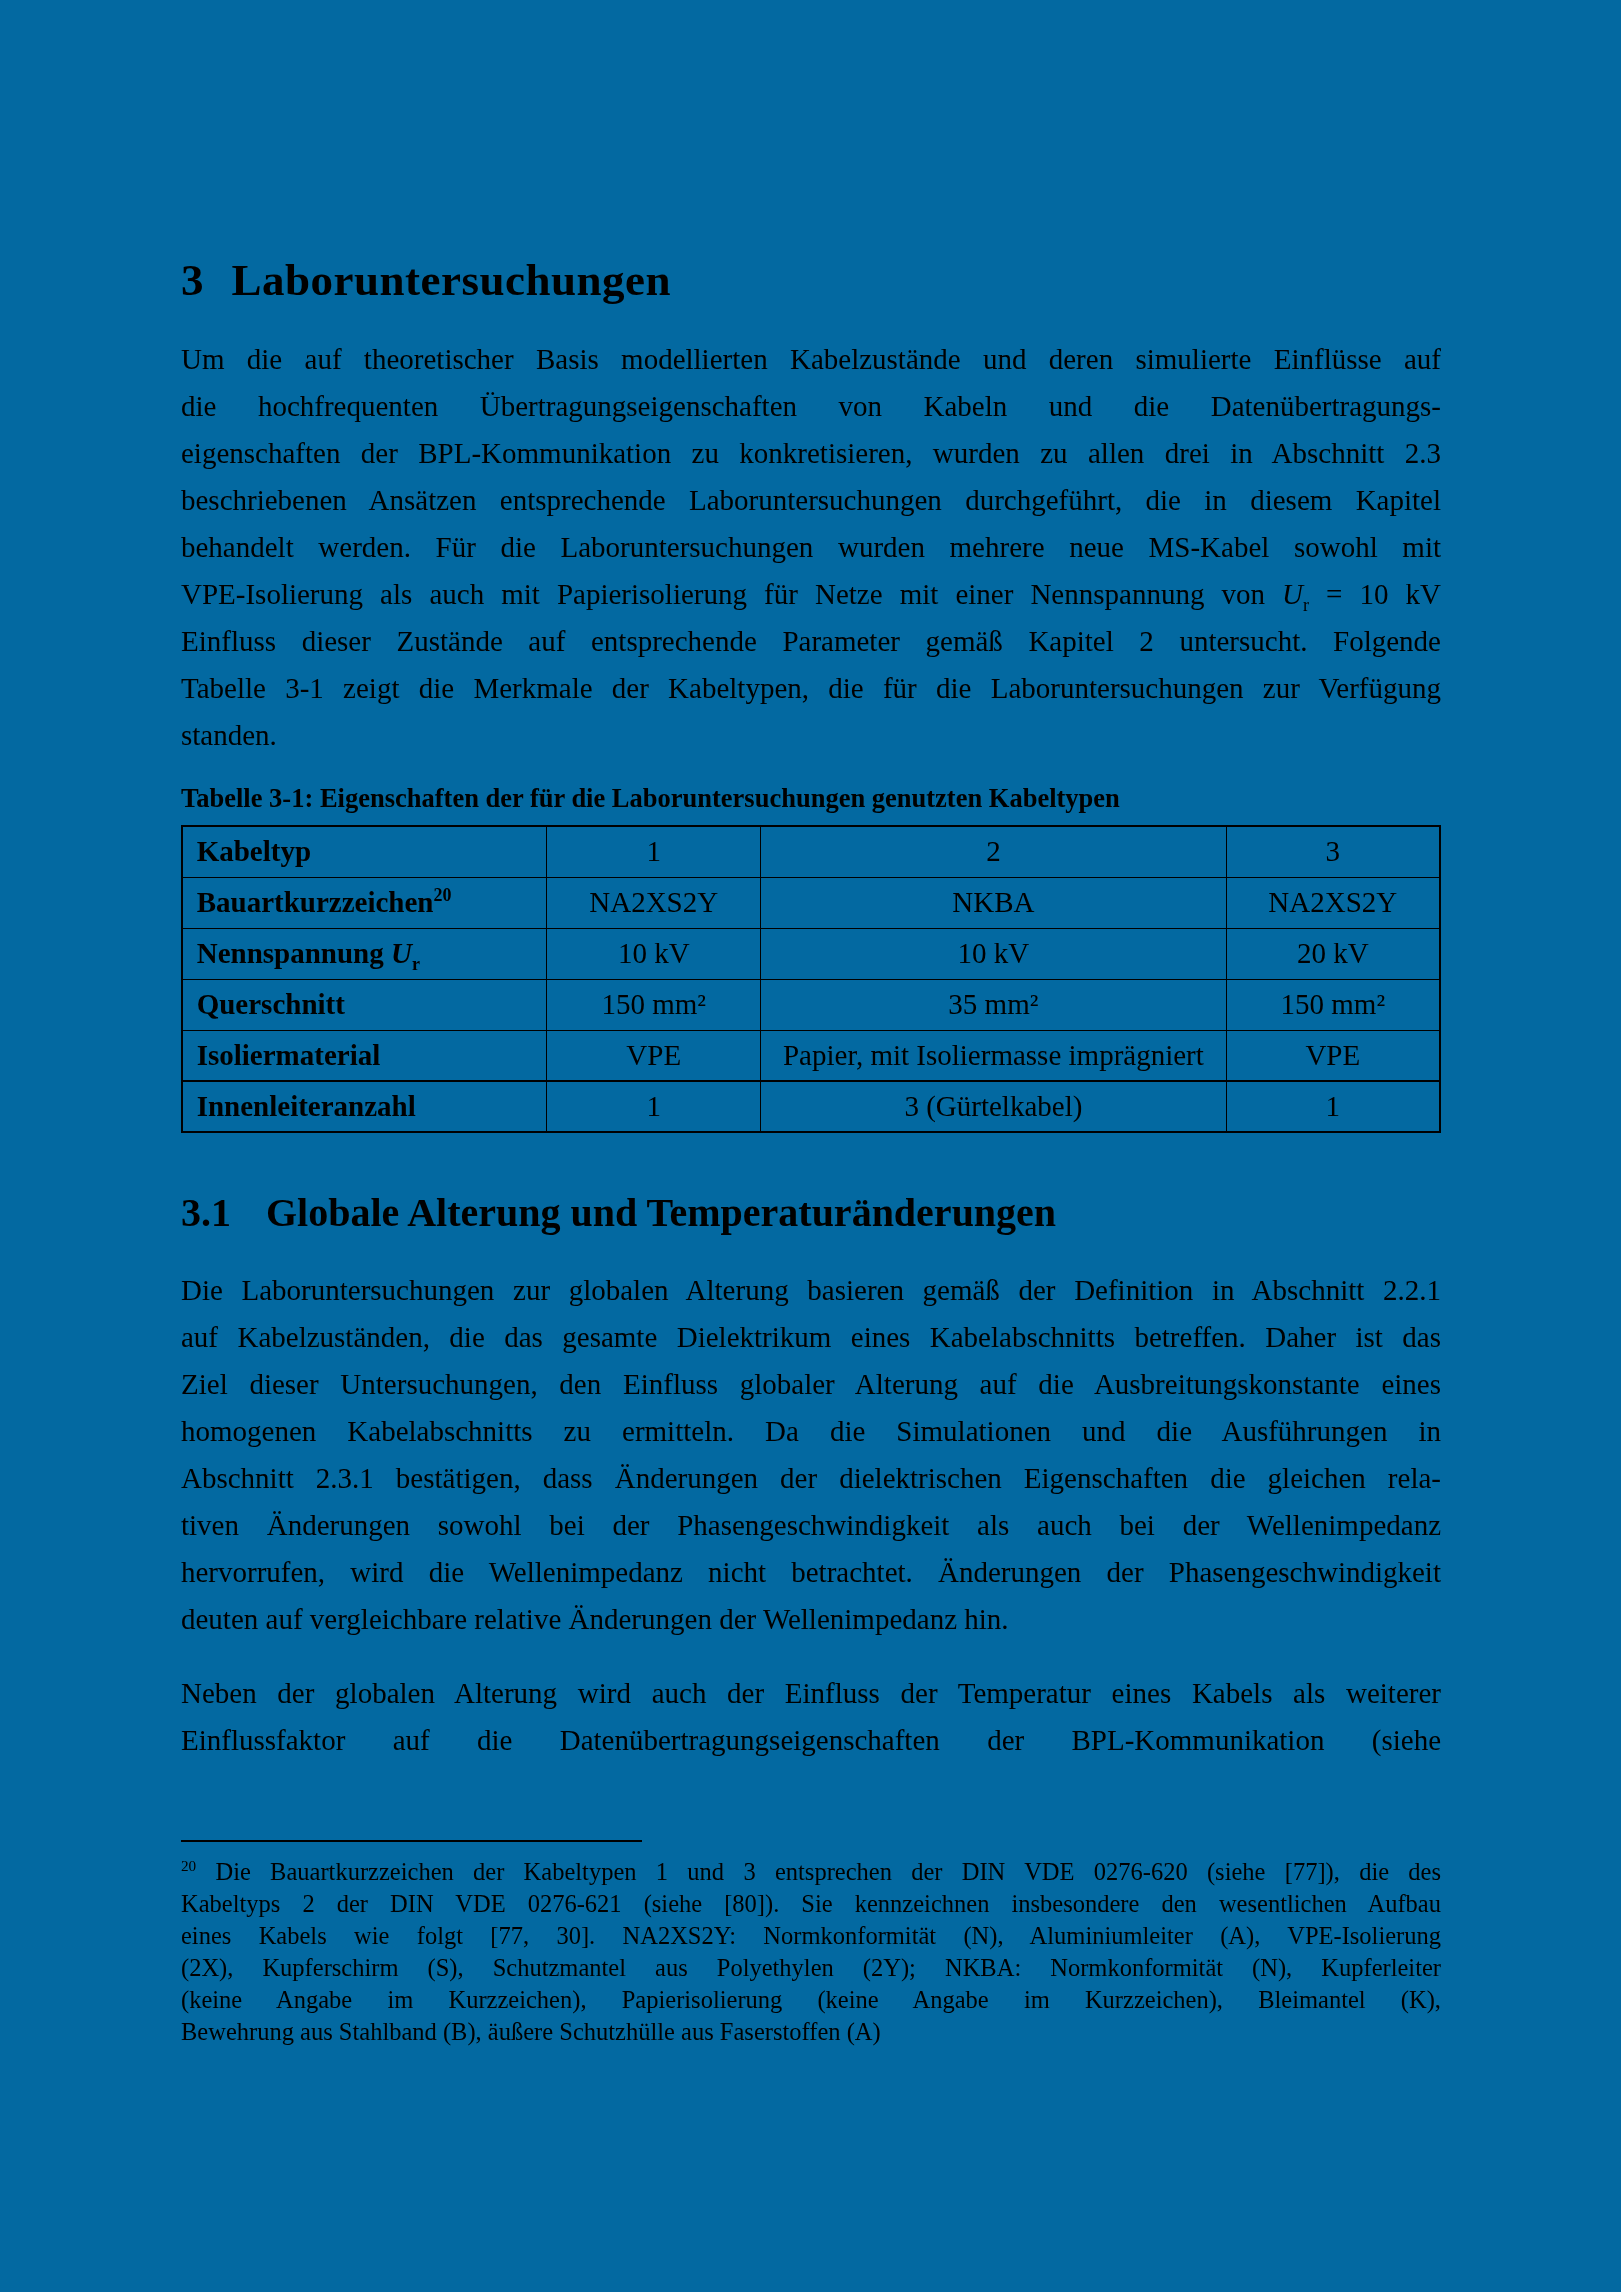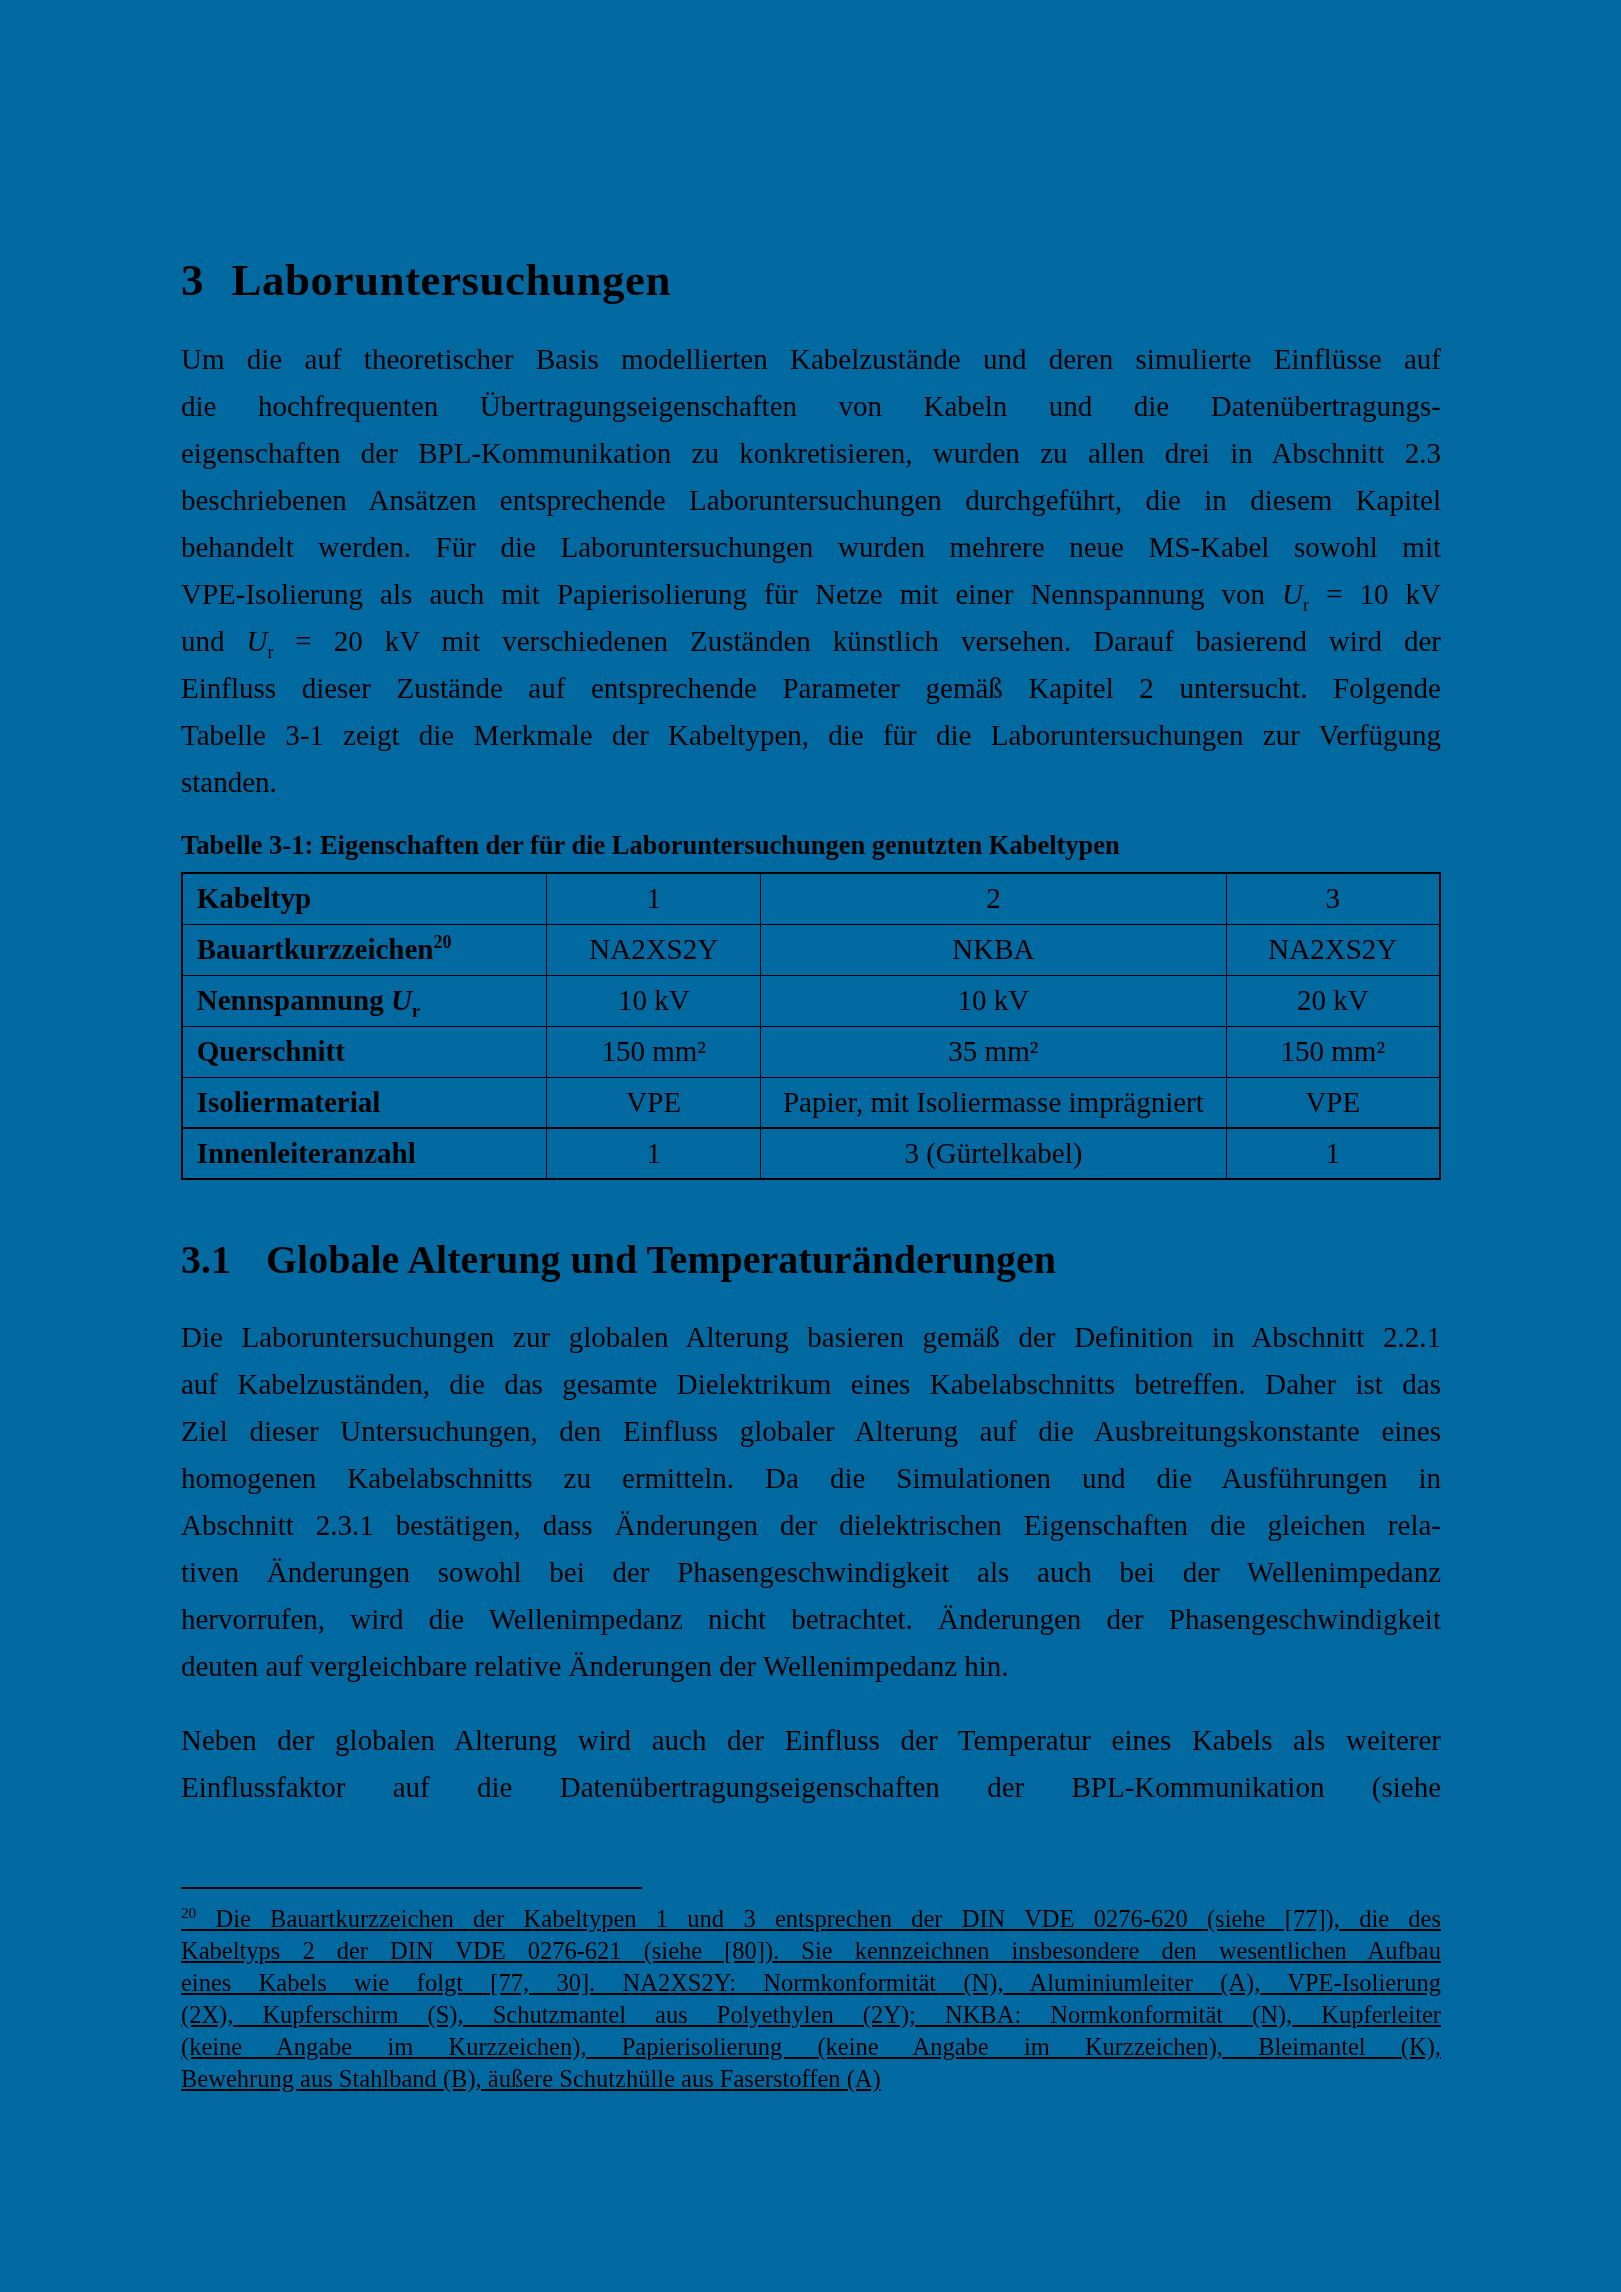--- a/index.html
+++ b/index.html
@@ -60,21 +60,21 @@
   h2.section {
     font-size: 40px;
     font-weight: 700;
     line-height: 1.15;
     margin-top: 57px;
     margin-bottom: 0;
   }
   h2.section .num { margin-right: 35px; }
   .para.sec-body { margin-top: 31px; }
   .para.follow { margin-top: 27.4px; }
-  .footnote-block { margin-top: 76px; text-decoration: underline; }
+  .footnote-block { margin-top: 76px; }
   .footnote-rule {
     width: 461px;
     height: 0;
     border-top: 2px solid #000;
   }
   .footnote { font-size: 24.5px; margin-top: 13.7px; }
   .footnote .line {
     height: 32px;
     line-height: 32px;
     text-align: justify;
@@ -96,21 +96,20 @@
   </h1>
 
   <div class="para">
 
   <div class="line">Um die auf theoretischer Basis modellierten Kabelzustände und deren simulierte Einflüsse auf</div>
       <div class="line">die hochfrequenten Übertragungseigenschaften von Kabeln und die Datenübertragungs-</div>
       <div class="line">eigenschaften der BPL-Kommunikation zu konkretisieren, wurden zu allen drei in Abschnitt 2.3</div>
       <div class="line">beschriebenen Ansätzen entsprechende Laboruntersuchungen durchgeführt, die in diesem Kapitel</div>
       <div class="line">behandelt werden. Für die Laboruntersuchungen wurden mehrere neue MS-Kabel sowohl mit</div>
       <div class="line">VPE-Isolierung als auch mit Papierisolierung für Netze mit einer Nennspannung von <i>U</i><sub>r</sub> = 10 kV</div>
-      <div class="line">und <i>U</i><sub>r</sub> = 20 kV mit verschiedenen Zuständen künstlich versehen. Darauf basierend wird der</div>
       <div class="line">Einfluss dieser Zustände auf entsprechende Parameter gemäß Kapitel 2 untersucht. Folgende</div>
       <div class="line">Tabelle 3-1 zeigt die Merkmale der Kabeltypen, die für die Laboruntersuchungen zur Verfügung</div>
       <div class="line">standen.</div>
     </div>
 
   <div class="tbl-caption">Tabelle 3-1: Eigenschaften der für die Laboruntersuchungen genutzten Kabeltypen</div>
 
   <table class="cable">
     <colgroup>
       <col style="width:29%">

